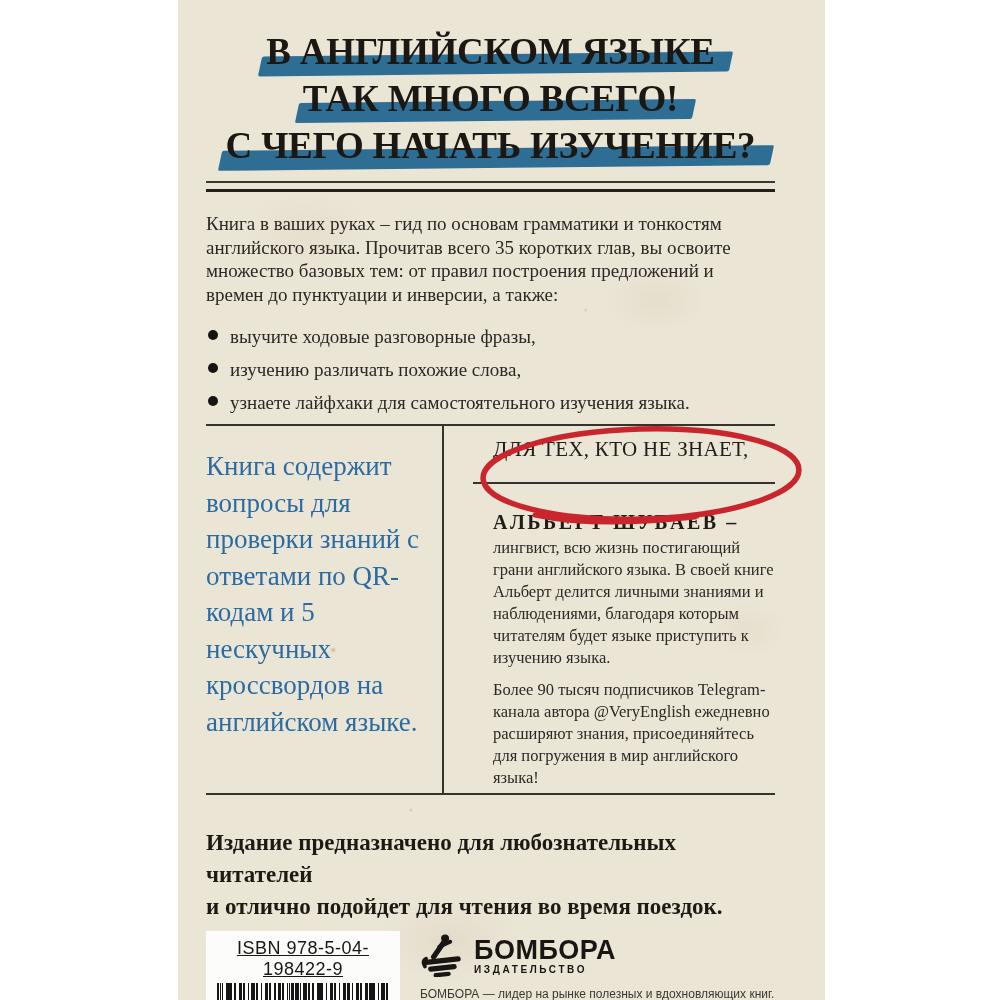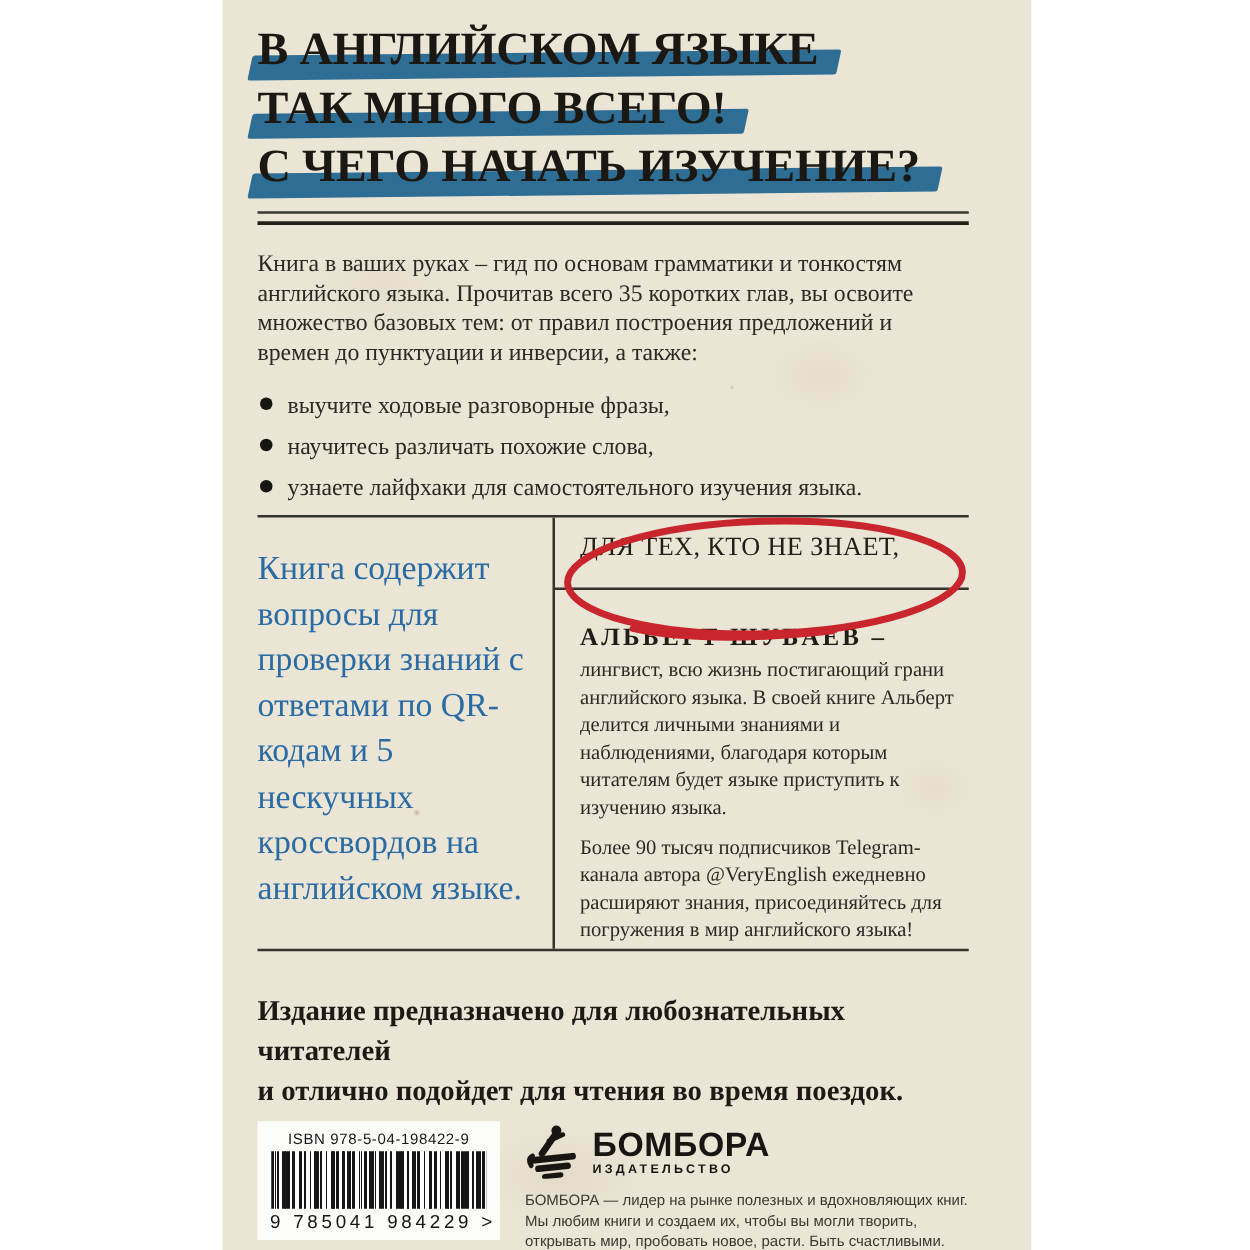--- a/index.html
+++ b/index.html
@@ -18,21 +18,21 @@
       radial-gradient(ellipse 55px 40px at 88% 63%, rgba(150,120,60,.06), transparent 70%),
       radial-gradient(circle 3px at 24% 65%, rgba(140,90,30,.35), transparent 100%),
       radial-gradient(circle 2px at 63% 31%, rgba(140,90,30,.25), transparent 100%),
       radial-gradient(circle 2px at 36% 81%, rgba(140,90,30,.28), transparent 100%);
     isolation:isolate;
     overflow:hidden;
   }
   .content{padding:0 50px 0 28px;}
 
   
-  .headline{margin-top:16px;}
+  .headline{margin-top:28px;text-align:center;}
   .headline-line{
     display:inline-block;position:relative;
     font-weight:700;font-size:37px;line-height:47px;
     color:#1b1813;letter-spacing:-0.2px;white-space:pre;
   }
   .headline-line::before{
     content:"";position:absolute;z-index:-1;
     left:-6px;right:-16px;top:26px;height:20px;
     background:var(--highlight-blue,#2e6d94);
     transform:skew(-12deg,-0.6deg);
@@ -54,21 +54,21 @@
     font-size:19px;line-height:23px;color:#2c2823;
   }
   .bullets li .dot{
     position:absolute;left:2px;top:5px;width:10px;height:10px;border-radius:50%;
     background:#171512;
   }
 
   
   .columns{
     margin-top:8px;display:flex;
-    border-top:2px solid #35332d;border-bottom:2px solid #35332d;
+    border-top:2px solid #35332d;border-bottom:2px solid #35332d;gap:29px;
   }
   .col-left{
     width:238px;flex:0 0 238px;border-right:2px solid #35332d;
     padding:22px 10px 18px 0;box-sizing:border-box;
   }
   .left-note{
     font-size:27px;line-height:36.5px;color:var(--note-blue,#2b6ba3);
   }
   .col-right{flex:1;padding:10px 0 4px 20px;position:relative;}
 
@@ -93,21 +93,21 @@
     color:#1d1a15;white-space:pre-line;
   }
 
   
   .bottom-row{margin-top:8px;display:flex;gap:20px;align-items:flex-start;}
   .barcode-box{
     width:194px;flex:0 0 194px;box-sizing:border-box;background:#fcfcfa;
     padding:7px 10px 6px;text-align:center;
     font-family:"Liberation Sans","DejaVu Sans",sans-serif;
   }
-  .isbn{font-size:12px;letter-spacing:.5px;color:#171717;}
+  .isbn{font-size:18px;letter-spacing:.5px;color:#171717;text-decoration:underline;}
   .bars{
     height:46px;margin:3px auto 0;width:172px;
     background:
       repeating-linear-gradient(90deg,#151515 0 2px,transparent 2px 5px,#151515 5px 6px,transparent 6px 9px,#151515 9px 12px,transparent 12px 13px),
       repeating-linear-gradient(90deg,transparent 0 3px,#151515 3px 4px,transparent 4px 11px,#151515 11px 13px,transparent 13px 17px,#151515 17px 18px,transparent 18px 23px);
   }
   .barcode-digits{margin-top:2px;font-size:15px;letter-spacing:3px;color:#151515;white-space:pre;}
 
   .publisher{flex:1;font-family:"Liberation Sans","DejaVu Sans",sans-serif;padding-top:2px;}
   .logo-row{display:flex;align-items:center;gap:8px;}
@@ -127,21 +127,21 @@
       <span class="headline-line">ТАК МНОГО ВСЕГО!</span><br>
       <span class="headline-line">С ЧЕГО НАЧАТЬ ИЗУЧЕНИЕ?</span>
     </div>
 
     <div class="double-rule"></div>
 
     <p class="intro">Книга в ваших руках – гид по основам грамматики и тонкостям английского языка. Прочитав всего 35 коротких глав, вы освоите множество базовых тем: от правил построения предложений и времен до пунктуации и инверсии, а также:</p>
 
     <ul class="bullets">
       <li><span class="dot"></span><span>выучите ходовые разговорные фразы,</span></li>
-      <li><span class="dot"></span><span>научитесь различать похожие слова,</span></li>
+      <li><span class="dot"></span><span>изучению различать похожие слова,</span></li>
       <li><span class="dot"></span><span>узнаете лайфхаки для самостоятельного изучения языка.</span></li>
     </ul>
 
     <div class="columns">
       <div class="col-left">
         <div class="left-note">Книга содержит вопросы для проверки знаний с ответами по QR-кодам и 5 нескучных кроссвордов на английском языке.</div>
       </div>
       <div class="col-right">
         <div class="badge">
           <svg class="red-ellipse" viewBox="0 0 332 108" fill="none" xmlns="http://www.w3.org/2000/svg">

